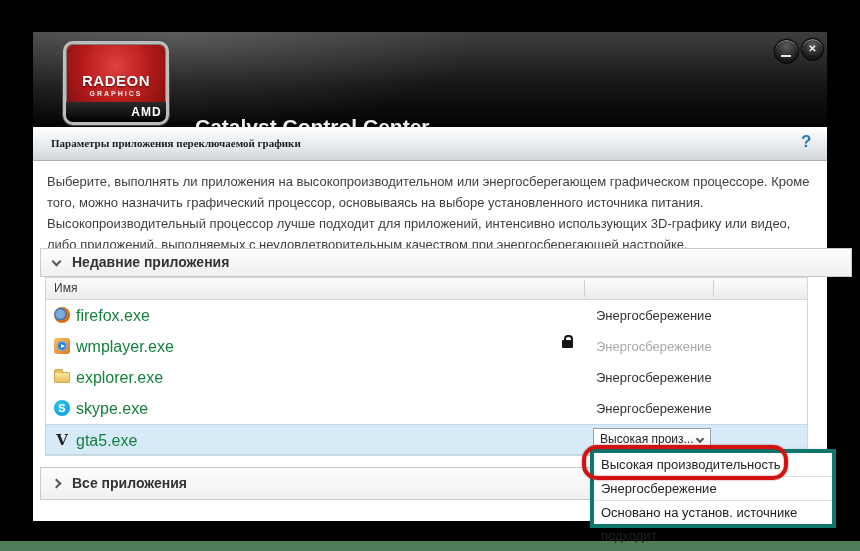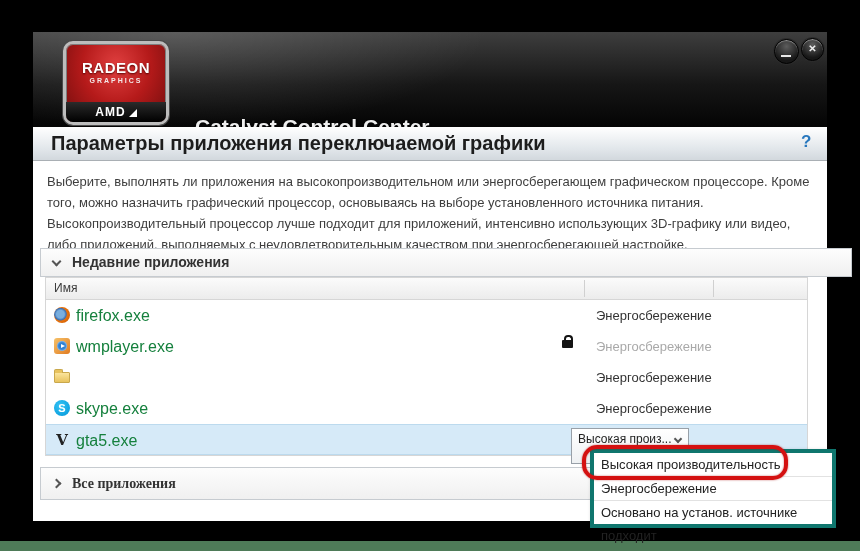--- a/index.html
+++ b/index.html
@@ -11,56 +11,56 @@
   .win{position:absolute;left:33px;top:32px;width:794px;height:489px;background:#fff;}
   
   .banner{position:absolute;left:0;top:0;width:794px;height:95px;
     background:
       radial-gradient(ellipse 500px 160px at 18% 0%, rgba(255,255,255,0.16), transparent 62%),
       linear-gradient(to bottom,#3e3e3e,#161616 55%,#040404 100%);}
   .logo{position:absolute;left:30px;top:9px;width:100px;height:78px;border-radius:10px;
     border:3px solid #bdbdbd;box-shadow:0 0 0 1px #4a4a4a, inset 0 0 0 1px #7d7d7d;
     background:radial-gradient(ellipse at 50% 28%, #e04040, #b51a1a 48%, #6f0d0d 100%);
     overflow:hidden;}
-  .logo-radeon{display:block;text-align:center;margin-top:15px;color:#fff;font-weight:bold;
+  .logo-radeon{display:block;text-align:center;margin-top:28px;color:#fff;font-weight:bold;
     font-size:15px;letter-spacing:.5px;text-shadow:0 1px 2px #500;}
   .logo-graphics{display:block;text-align:center;color:#f4e9e9;font-size:7px;font-weight:bold;
     letter-spacing:2px;margin-top:1px;}
   .logo-amd{position:absolute;left:0;bottom:0;width:100%;height:20px;
     background:linear-gradient(#2b2b2b,#000);color:#fff;font-weight:bold;font-size:12px;
-    text-align:center;line-height:20px;letter-spacing:1px;}
+    text-align:center;line-height:20px;letter-spacing:1px;padding-left:36px;}
   .amd-arrow{display:inline-block;width:0;height:0;border-bottom:8px solid #fff;
     border-left:8px solid transparent;margin-left:3px;vertical-align:-1px;}
   .win-title{position:absolute;left:162px;top:83px;color:#efefef;font-size:21px;
     font-weight:bold;text-shadow:0 1px 2px #000;}
   .winbtn{position:absolute;border-radius:50%;border:1px solid #000;
     background:radial-gradient(circle at 50% 28%, #5d5d5d, #171717 70%);
     box-shadow:inset 0 1px 1px rgba(255,255,255,.45), 0 0 0 1px #2c2c2c;cursor:pointer;}
   .btn-min{left:741px;top:7px;width:23px;height:23px;}
   .btn-close{left:768px;top:6px;width:21px;height:21px;color:#eee;font-size:10px;
     text-align:center;line-height:20px;font-weight:bold;}
   .min-bar{position:absolute;left:6px;top:15px;width:10px;height:2px;background:#e8e8e8;}
   
   .headbar{position:absolute;left:0;top:95px;width:794px;height:33px;
     background:linear-gradient(#ffffff,#e2e7eb 65%,#d2d8dd);
     border-bottom:1px solid #a9afb4;}
-  .headbar-title{position:absolute;left:18px;top:0;line-height:33px;font-size:20px;
-    font-weight:bold;color:#1d1d1d;}
+  .headbar-title{position:absolute;left:18px;top:0;line-height:33px;font-size:11px;
+    font-weight:bold;color:#1d1d1d;font-family:Liberation Serif, serif;}
   .help{position:absolute;left:768px;top:5px;color:#2878be;font-size:17px;font-weight:bold;cursor:pointer;}
   
   .desc{position:absolute;left:14px;top:139px;width:764px;font-size:13px;color:#3e3e3e;
     line-height:21px;}
   
   .section{position:absolute;left:7px;width:778px;border:1px solid #c6cbd0;
     background:linear-gradient(#fdfdfd,#f0f0f0);cursor:pointer;}
   .sec-recent{top:216px;height:27px;padding-left:32px;}
   .sec-all{top:435px;height:31px;}
   .sec-label{position:absolute;left:31px;top:0;font-size:14px;font-weight:bold;color:#333;}
   .sec-recent .sec-label{line-height:27px;}
-  .sec-all .sec-label{line-height:31px;font-family:Liberation Serif, serif;}
+  .sec-all .sec-label{line-height:31px;}
   .chev{position:absolute;left:12px;display:inline-block;width:5px;height:5px;
     border:solid #555;border-width:0 2px 2px 0;}
   .chev-down{top:9px;transform:rotate(45deg);}
   .chev-right{top:12px;transform:rotate(-45deg);}
   
   .table{position:absolute;left:12px;top:245px;width:761px;border:1px solid #d6d6d6;background:#fff;}
   .thead{position:relative;height:21px;background:linear-gradient(#fbfbfb,#ececec);
     border-bottom:1px solid #d6d6d6;font-size:12px;color:#3c3c3c;}
   .th-name{position:absolute;left:8px;line-height:21px;}
   .th-set{position:absolute;left:550px;line-height:21px;}
@@ -87,21 +87,21 @@
     background:#e8c35e;border:1px solid #c9a84c;border-bottom:none;border-radius:2px 2px 0 0;}
   .ic-skype{border-radius:50%;background:radial-gradient(circle at 40% 35%,#35c4f5,#0095d8);
     color:#fff;font-size:11px;font-weight:bold;text-align:center;line-height:16px;}
   .ic-gta{color:#222;font-family:"DejaVu Serif",serif;font-weight:bold;font-size:15px;
     line-height:16px;text-align:center;}
   
   .lock{position:absolute;left:516px;top:9px;width:11px;height:8px;background:#141414;border-radius:1px;}
   .lock::before{content:"";position:absolute;left:2px;top:-5px;width:5px;height:5px;
     border:2px solid #141414;border-bottom:none;border-radius:4px 4px 0 0;}
   
-  .combo{position:absolute;left:525px;top:3px;width:118px;height:36px;box-sizing:border-box;
+  .combo{position:absolute;left:547px;top:3px;width:118px;height:36px;box-sizing:border-box;
     border:1px solid #98a0a8;background:linear-gradient(#ffffff,#eef1f3);cursor:pointer;padding-left:14px;}
   .combo-label{position:absolute;left:6px;top:0;line-height:20px;font-size:12px;color:#222;}
   .combo-chev{position:absolute;right:7px;top:7px;width:4px;height:4px;border:solid #555;
     border-width:0 2px 2px 0;transform:rotate(45deg);}
   
   .dropdown{position:absolute;left:557px;top:417px;width:238px;background:#fff;
     border:4px solid #0f766e;box-shadow:2px 2px 4px rgba(0,0,0,.35);z-index:10;}
   .dd-item{height:23px;line-height:23px;padding-left:7px;font-size:13px;color:#222;cursor:pointer;}
   .dd-item + .dd-item{border-top:1px solid #e2e2e2;}
   
@@ -156,20 +156,21 @@
 
     <div class="trow">
       <span class="appicon ic-wmp"></span>
       <span class="appname">wmplayer.exe</span>
       <span class="lock"></span>
       <span class="setval muted">Энергосбережение</span>
     </div>
 
     <div class="trow">
       <span class="appicon ic-folder"></span>
+      <span class="appname">explorer.exe</span>
       <span class="setval">Энергосбережение</span>
     </div>
 
     <div class="trow">
       <span class="appicon ic-skype">S</span>
       <span class="appname">skype.exe</span>
       <span class="setval">Энергосбережение</span>
     </div>
 
     <div class="trow selected">

